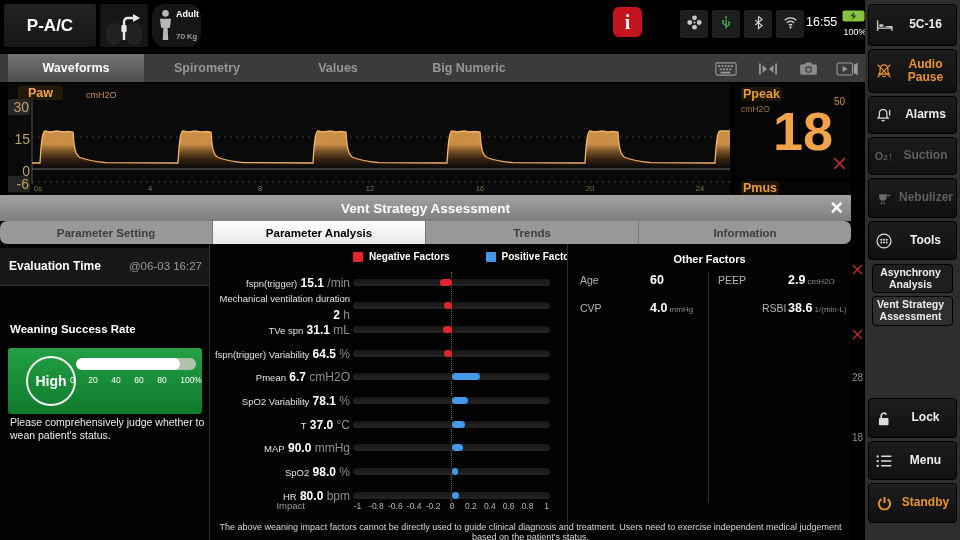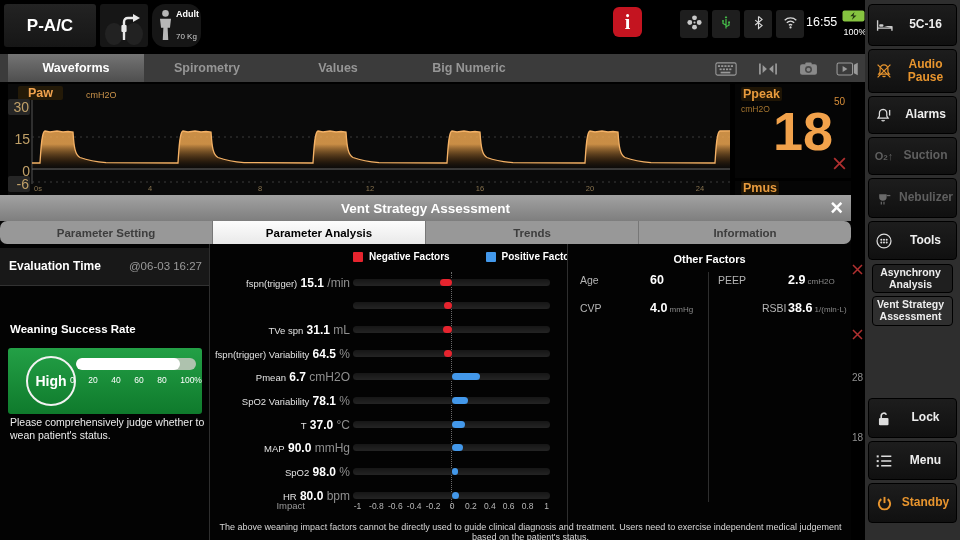--- a/index.html
+++ b/index.html
@@ -363,20 +363,23 @@
       <div class="centerline"></div>
       <div id="factor-rows">
           <div class="f-row" style="top: 26px;">
             <div class="f-label">
               <div><span class="f-name">fspn(trigger)</span><b class="f-val"> 15.1</b><span class="f-unit"> /min</span></div>
             </div>
             <div class="f-track"></div>
             <div class="f-bar neg" style="width: 12.285px; left: 229.715px;"></div>
           </div>
           <div class="f-row" style="top: 49.7px;">
+            <div class="f-label">
+              <div><span class="f-name">Mechanical ventilation duration</span><b class="f-val"> 2</b><span class="f-unit"> h</span></div>
+            </div>
             <div class="f-track"></div>
             <div class="f-bar neg" style="width: 7.56px; left: 234.44px;"></div>
           </div>
           <div class="f-row" style="top: 73.4px;">
             <div class="f-label">
               <div><span class="f-name">TVe spn</span><b class="f-val"> 31.1</b><span class="f-unit"> mL</span></div>
             </div>
             <div class="f-track"></div>
             <div class="f-bar neg" style="width: 9.45px; left: 232.55px;"></div>
           </div>

